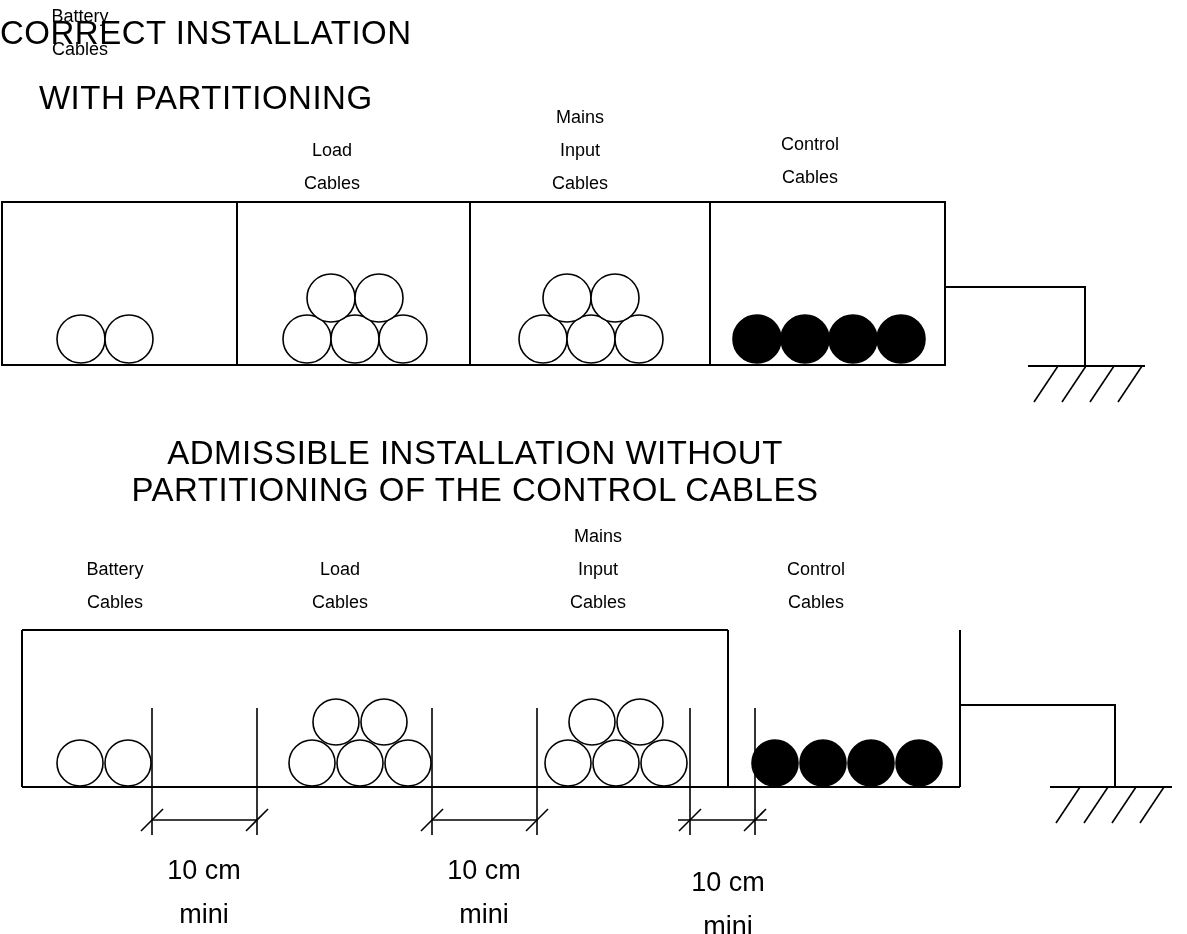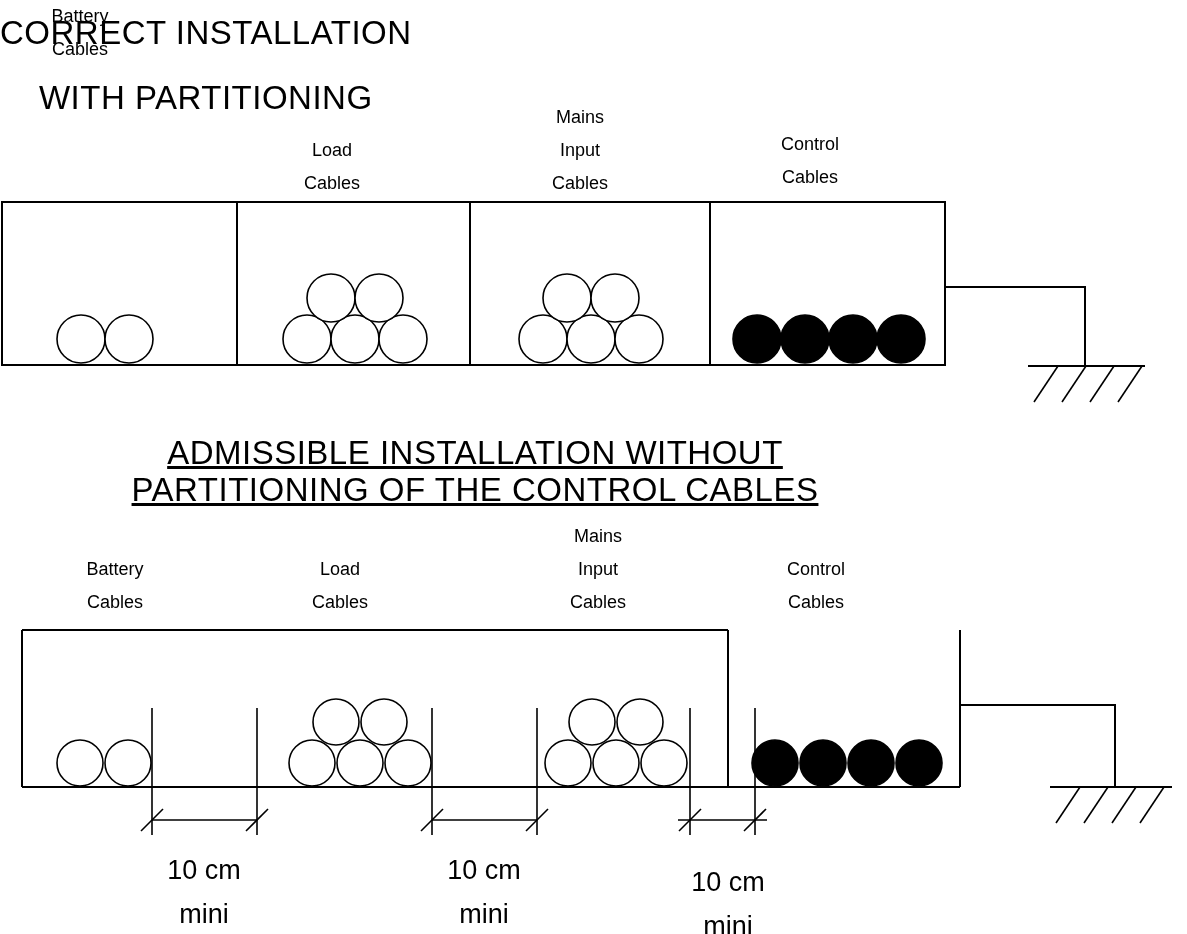--- a/index.html
+++ b/index.html
@@ -197,21 +197,21 @@
   <div class="label col-label" style="left:38; top:134; width:160px;">Battery
 Cables</div>
   <div class="label col-label" style="left:252px; top:134px; width:160px;">Load
 Cables</div>
   <div class="label col-label" style="left:500px; top:101px; width:160px;">Mains
 Input
 Cables</div>
   <div class="label col-label" style="left:730px; top:128px; width:160px;">Control
 Cables</div>
 
-  <div class="label title-bottom" style="left:0; top:434px; width:950px;text-decoration:underline;">ADMISSIBLE INSTALLATION WITHOUT
+  <div class="label title-bottom" style="left:0; top:434px; width:950px;">ADMISSIBLE INSTALLATION WITHOUT
 PARTITIONING OF THE CONTROL CABLES</div>
 
   <div class="label col-label" style="left:35px; top:553px; width:160px;">Battery
 Cables</div>
   <div class="label col-label" style="left:260px; top:553px; width:160px;">Load
 Cables</div>
   <div class="label col-label" style="left:518px; top:520px; width:160px;">Mains
 Input
 Cables</div>
   <div class="label col-label" style="left:736px; top:553px; width:160px;">Control

